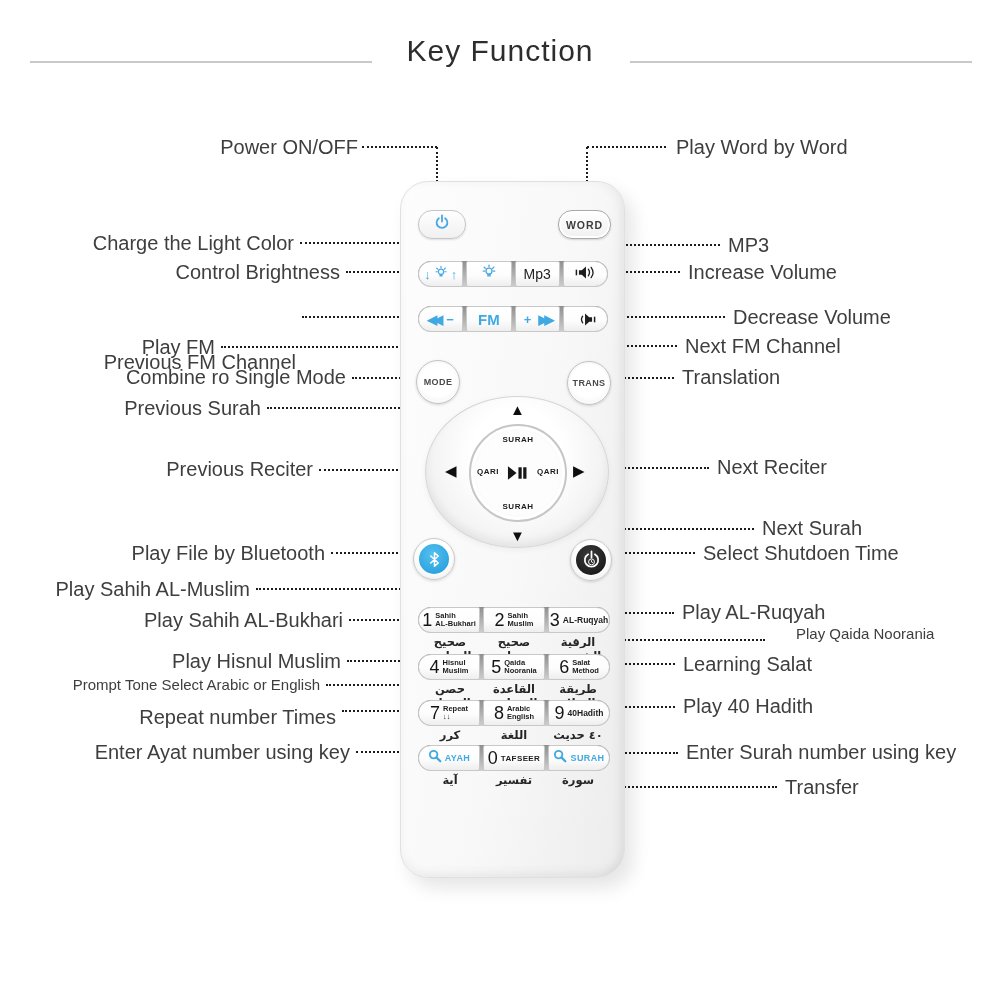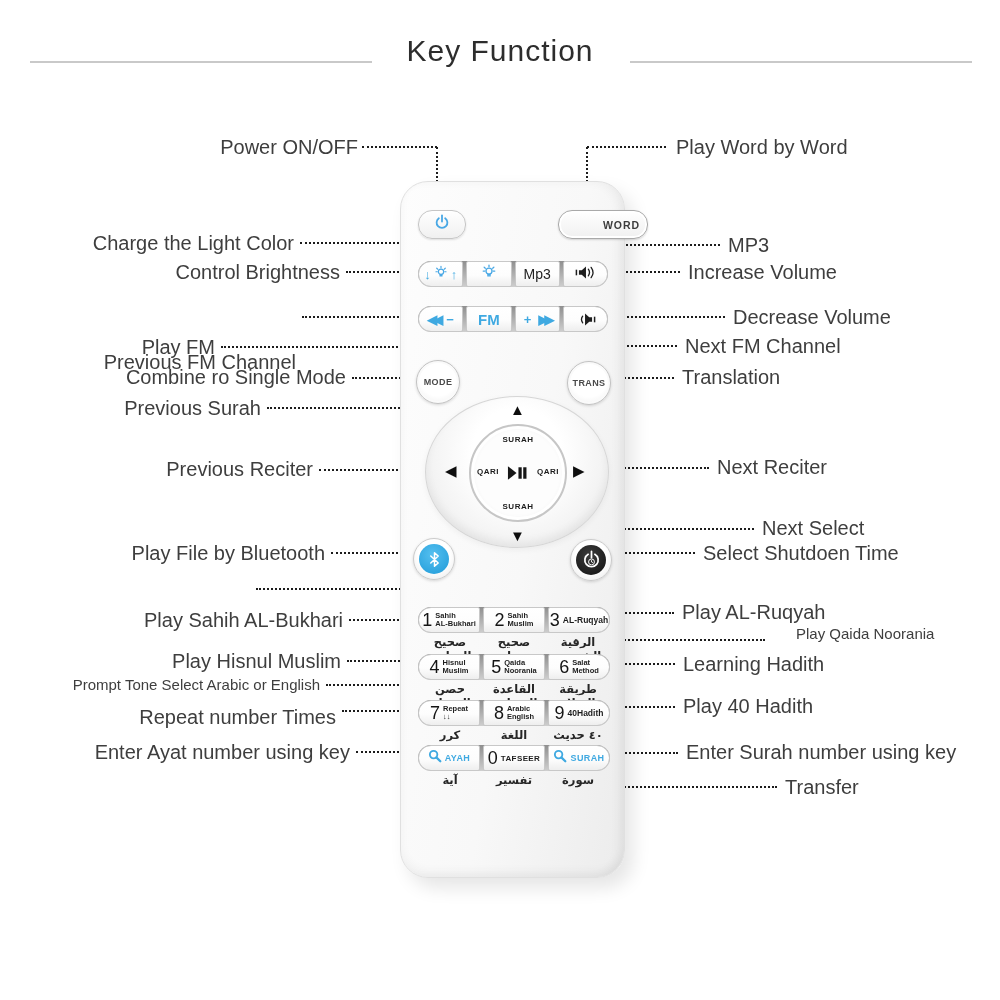--- a/index.html
+++ b/index.html
@@ -18,21 +18,21 @@
   .ln.v{border-left:2px dotted #1c1c1c;width:0;}
   
   .remote{position:absolute;left:400px;top:181px;width:223px;height:695px;border-radius:28px;
           background:linear-gradient(100deg,#fdfdfd 0%,#f8f8f8 55%,#ececec 100%);
           border:1px solid #e0e0e0;
           box-shadow:8px 10px 18px rgba(0,0,0,.10), inset -6px 0 10px rgba(0,0,0,.04), inset 0 -6px 10px rgba(0,0,0,.04);}
   .pill{position:absolute;border-radius:14px;background:linear-gradient(180deg,#ffffff,#f0f0f0);
         border:1px solid #c6c6c6;box-shadow:0 1px 2px rgba(0,0,0,.12);
         display:flex;align-items:center;justify-content:center;}
   .pill.word{border:1px solid #a9a9a9;box-shadow:inset 0 0 0 2px #fff,0 1px 2px rgba(0,0,0,.15);
-             font-size:10.5px;font-weight:bold;color:#3c3c3c;letter-spacing:1px;padding-left:37px;}
+             font-size:10.5px;font-weight:bold;color:#3c3c3c;letter-spacing:1px;}
   .roundbtn{position:absolute;border-radius:50%;
             background:radial-gradient(circle at 50% 40%,#fff 55%,#ebebeb 100%);
             border:1px solid #c2c2c2;box-shadow:0 1px 3px rgba(0,0,0,.15), inset 0 0 0 2px #fafafa;
             display:flex;align-items:center;justify-content:center;
             font-size:9px;font-weight:bold;color:#4a4a4a;letter-spacing:.4px;}
   .grp{position:absolute;display:flex;gap:3px;border-radius:14px;
        background:linear-gradient(180deg,#8f8f8f,#cfcfcf);}
   .cell{flex:1;display:flex;align-items:center;justify-content:center;gap:3px;
         background:linear-gradient(180deg,#ffffff 0%,#fdfdfd 55%,#eeeeee 100%);
         border:1px solid #c8c8c8;box-sizing:border-box;}
@@ -83,38 +83,39 @@
 
   <div class="lbl" style="top:136px;right:642px;">Power ON/OFF</div>
   <div class="lbl" style="top:232px;right:706px;">Charge the Light Color</div>
   <div class="lbl" style="top:261px;right:660px;">Control Brightness</div>
   <div class="lbl" style="top:306px;right:704px;margin-top:45px;">Previous FM Channel</div>
   <div class="lbl" style="top:336px;right:785px;">Play FM</div>
   <div class="lbl" style="top:366px;right:654px;">Combine ro Single Mode</div>
   <div class="lbl" style="top:397px;right:739px;">Previous Surah</div>
   <div class="lbl" style="top:458px;right:687px;">Previous Reciter</div>
   <div class="lbl" style="top:542px;right:675px;">Play File by Bluetooth</div>
+  <div class="lbl" style="top:578px;right:750px;">Play Sahih AL-Muslim</div>
   <div class="lbl" style="top:609px;right:657px;margin-left:20px;">Play Sahih AL-Bukhari</div>
   <div class="lbl" style="top:650px;right:659px;">Play Hisnul Muslim</div>
   <div class="lbl sm" style="top:676px;right:680px;">Prompt Tone Select Arabic or English</div>
   <div class="lbl" style="top:706px;right:664px;">Repeat number Times</div>
   <div class="lbl" style="top:741px;right:650px;">Enter Ayat number using key</div>
 
   <div class="lbl" style="top:136px;left:676px;">Play Word by Word</div>
   <div class="lbl" style="top:234px;left:728px;">MP3</div>
   <div class="lbl" style="top:261px;left:688px;">Increase Volume</div>
   <div class="lbl" style="top:306px;left:733px;">Decrease Volume</div>
   <div class="lbl" style="top:335px;left:685px;">Next FM Channel</div>
   <div class="lbl" style="top:366px;left:682px;">Translation</div>
   <div class="lbl" style="top:456px;left:717px;">Next Reciter</div>
-  <div class="lbl" style="top:517px;left:762px;">Next Select</div>
+  <div class="lbl" style="top:517px;left:762px;">Next Surah</div>
   <div class="lbl" style="top:542px;left:703px;">Select Shutdoen Time</div>
   <div class="lbl" style="top:601px;left:682px;">Play AL-Ruqyah</div>
   <div class="lbl sm" style="top:625px;left:773px;margin-left:23px;">Play Qaida Noorania</div>
-  <div class="lbl" style="top:653px;left:683px;">Learning Hadith</div>
+  <div class="lbl" style="top:653px;left:683px;">Learning Salat</div>
   <div class="lbl" style="top:695px;left:683px;">Play 40 Hadith</div>
   <div class="lbl" style="top:741px;left:686px;">Enter Surah number using key</div>
   <div class="lbl" style="top:776px;left:785px;">Transfer</div>
 
   <div class="ln h" style="top:146px;left:362px;width:75px;"></div>
   <div class="ln v" style="left:436px;top:147px;height:59px;"></div>
   <div class="ln h" style="top:242px;left:300px;width:187px;"></div>
   <div class="ln v" style="left:486px;top:243px;height:16px;"></div>
   <div class="ln h" style="top:271px;left:346px;width:69px;"></div>
   <div class="ln h" style="top:316px;left:302px;width:113px;"></div>

